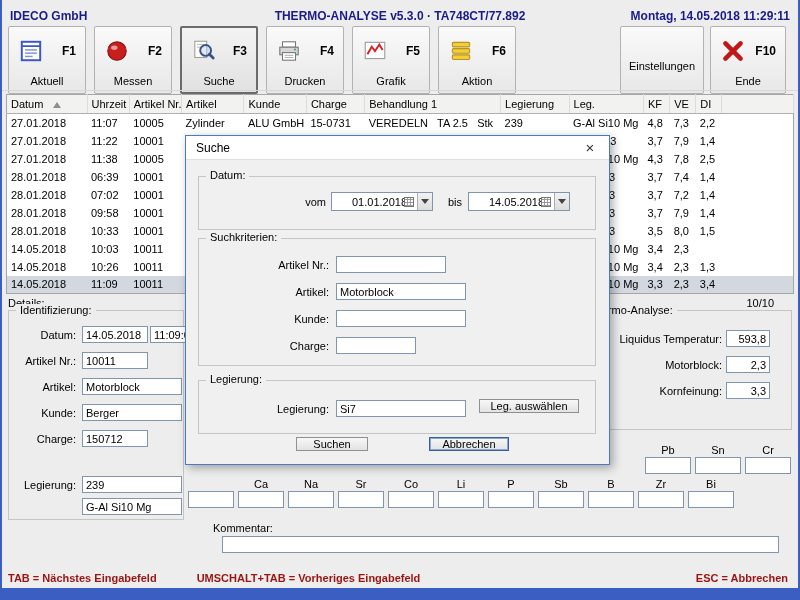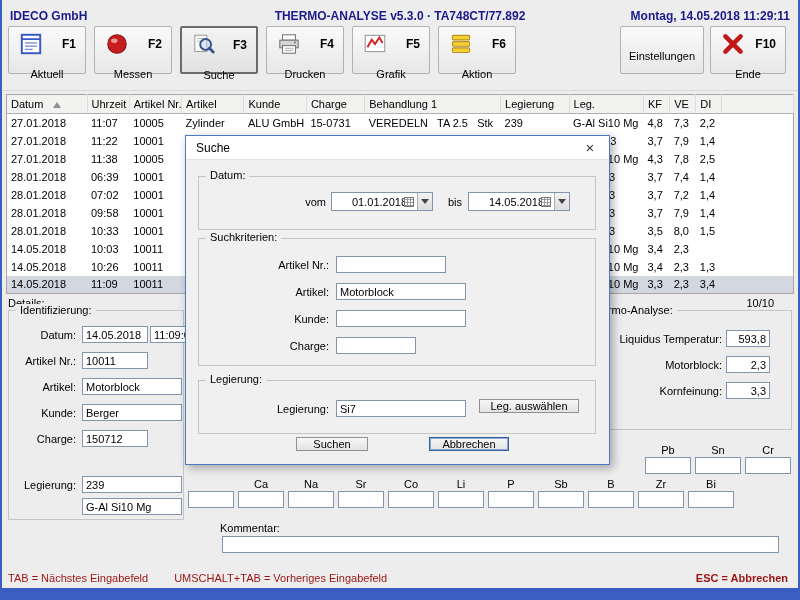--- a/index.html
+++ b/index.html
@@ -8,21 +8,21 @@
   
   .frame-left{position:absolute;left:0;top:0;bottom:0;width:2px;background:#3a5ec2;z-index:60}
   .frame-right{position:absolute;right:0;top:0;bottom:0;width:2px;background:#3a5ec2;z-index:60}
   .frame-bottom{position:absolute;left:0;right:0;bottom:0;height:12px;background:#3a5ec2;z-index:60}
   
   .titlebar{position:absolute;left:0;top:0;width:800px;height:22px;display:flex;align-items:center;padding:16px 10px;color:#1a1a8c;font-weight:bold;font-size:12px}
   .titlebar .tl{flex:1;text-align:left}
   .titlebar .tc{flex:0 0 auto;text-align:center}
   .titlebar .tr{flex:1;text-align:right}
   
-  .tb{position:absolute;top:26px;width:78px;height:48px;background:linear-gradient(#fafafa,#e7e7e7);border:1px solid #b2b2b2;border-radius:2px;cursor:pointer;font-family:inherit}
+  .tb{position:absolute;top:26px;width:78px;height:68px;background:linear-gradient(#fafafa,#e7e7e7);border:1px solid #b2b2b2;border-radius:2px;cursor:pointer;font-family:inherit}
   .tb.active{border:2px solid #6b6b6b;background:linear-gradient(#f3f3f3,#e1e1e1)}
   .tb-top{display:flex;align-items:center;justify-content:space-between;padding:4px 9px 0 9px}
   .tb-icon{width:26px;height:26px;display:inline-block}
   .tb-icon svg{width:26px;height:26px;display:block}
   .tb-key{font-weight:bold;font-size:12px}
   .tb-label{display:block;text-align:center;margin-top:11px;font-size:11px}
   .toolbar-divider{position:absolute;left:0;top:90px;width:800px;height:1px;background:#d8d8d8}
   
   .datatable{position:absolute;left:6px;top:94px;width:788px;border-collapse:collapse;table-layout:fixed;background:#fff;border:1px solid #a6a6a6;font-size:11px}
   .datatable th{height:19px;background:#f2f2f1;border-right:1px solid #dcdcdc;border-bottom:1px solid #b0b0b0;font-weight:normal;text-align:left;padding:0 4px;white-space:nowrap;overflow:hidden}
@@ -34,21 +34,21 @@
   .r{text-align:right}
   .group{position:absolute;border:1px solid #c5c5c5}
   .legend{position:absolute;background:#ededed;padding:0 4px;white-space:nowrap}
   input.txt{position:absolute;border:1px solid #8196ad;background:#fff;height:17px;font:11px "Liberation Sans",sans-serif;padding:0 3px;outline:none;color:#000}
   input.num{text-align:right}
   .el-row{position:absolute;display:flex;gap:4px}
   .el-cell{width:46px}
   .el-label{text-align:center;height:13px;font-size:11px}
   .el-input{position:static !important;width:46px;height:15px;padding:0 2px}
   
-  .status-left{position:absolute;left:8px;top:572px;display:flex;gap:26px;color:#9b1313;font-weight:normal}
+  .status-left{position:absolute;left:8px;top:572px;display:flex;gap:40px;color:#9b1313;font-weight:bold}
   .status-right{position:absolute;right:12px;top:572px;color:#9b1313;font-weight:bold}
   
   .dialog{position:absolute;left:185px;top:135px;width:425px;height:330px;background:#f0f0f0;border:1px solid #4a7abf;box-shadow:3px 3px 9px rgba(0,0,0,.32);z-index:40}
   .dlg-titlebar{position:absolute;left:0;top:0;right:0;height:24px;background:#fff;border-bottom:1px solid #e2e2e2;display:flex;align-items:center;padding-left:10px;font-size:12px}
   .dlg-close{position:absolute;right:10px;top:3px;width:18px;height:18px;text-align:center;line-height:17px;font-size:15px;color:#333;cursor:pointer}
   .dgroup{position:absolute;border:1px solid #c5c5c5}
   .dlegend{position:absolute;background:#f0f0f0;padding:0 4px;white-space:nowrap}
   .datefield{position:absolute;display:flex;align-items:center;width:102px;height:19px;border:1px solid #8196ad;background:#fff;cursor:pointer}
   .dval{flex:1;padding-left:20px;white-space:nowrap;overflow:hidden}
   .cal-icon{width:10px;height:10px;margin-right:3px;border:1px solid #777;background-image:linear-gradient(#9a9a9a 1px,transparent 1px),linear-gradient(90deg,#9a9a9a 1px,transparent 1px);background-size:3px 3px;background-position:-1px 1px}
@@ -396,21 +396,21 @@
       <div class="el-cell"><div class="el-label">Sr</div><input class="txt el-input" style=""></div>
       <div class="el-cell"><div class="el-label">Co</div><input class="txt el-input" style=""></div>
       <div class="el-cell"><div class="el-label">Li</div><input class="txt el-input" style=""></div>
       <div class="el-cell"><div class="el-label">P</div><input class="txt el-input" style=""></div>
       <div class="el-cell"><div class="el-label">Sb</div><input class="txt el-input" style=""></div>
       <div class="el-cell"><div class="el-label">B</div><input class="txt el-input" style=""></div>
       <div class="el-cell"><div class="el-label">Zr</div><input class="txt el-input" style=""></div>
       <div class="el-cell"><div class="el-label">Bi</div><input class="txt el-input" style=""></div>
     </div>
 
-  <div class="lbl" style="left:220px;top:522px">Kommentar:</div>
+  <div class="lbl" style="left:213px;top:522px">Kommentar:</div>
   <input class="txt" style="left: 222px; top: 536px; width: 557px;">
 
   <div class="status-left">
     <span>TAB = Nächstes Eingabefeld</span>
     <span>UMSCHALT+TAB = Vorheriges Eingabefeld</span>
   </div>
   <div class="status-right">ESC = Abbrechen</div>
 
   <div class="dialog">
     <div class="dlg-titlebar">

